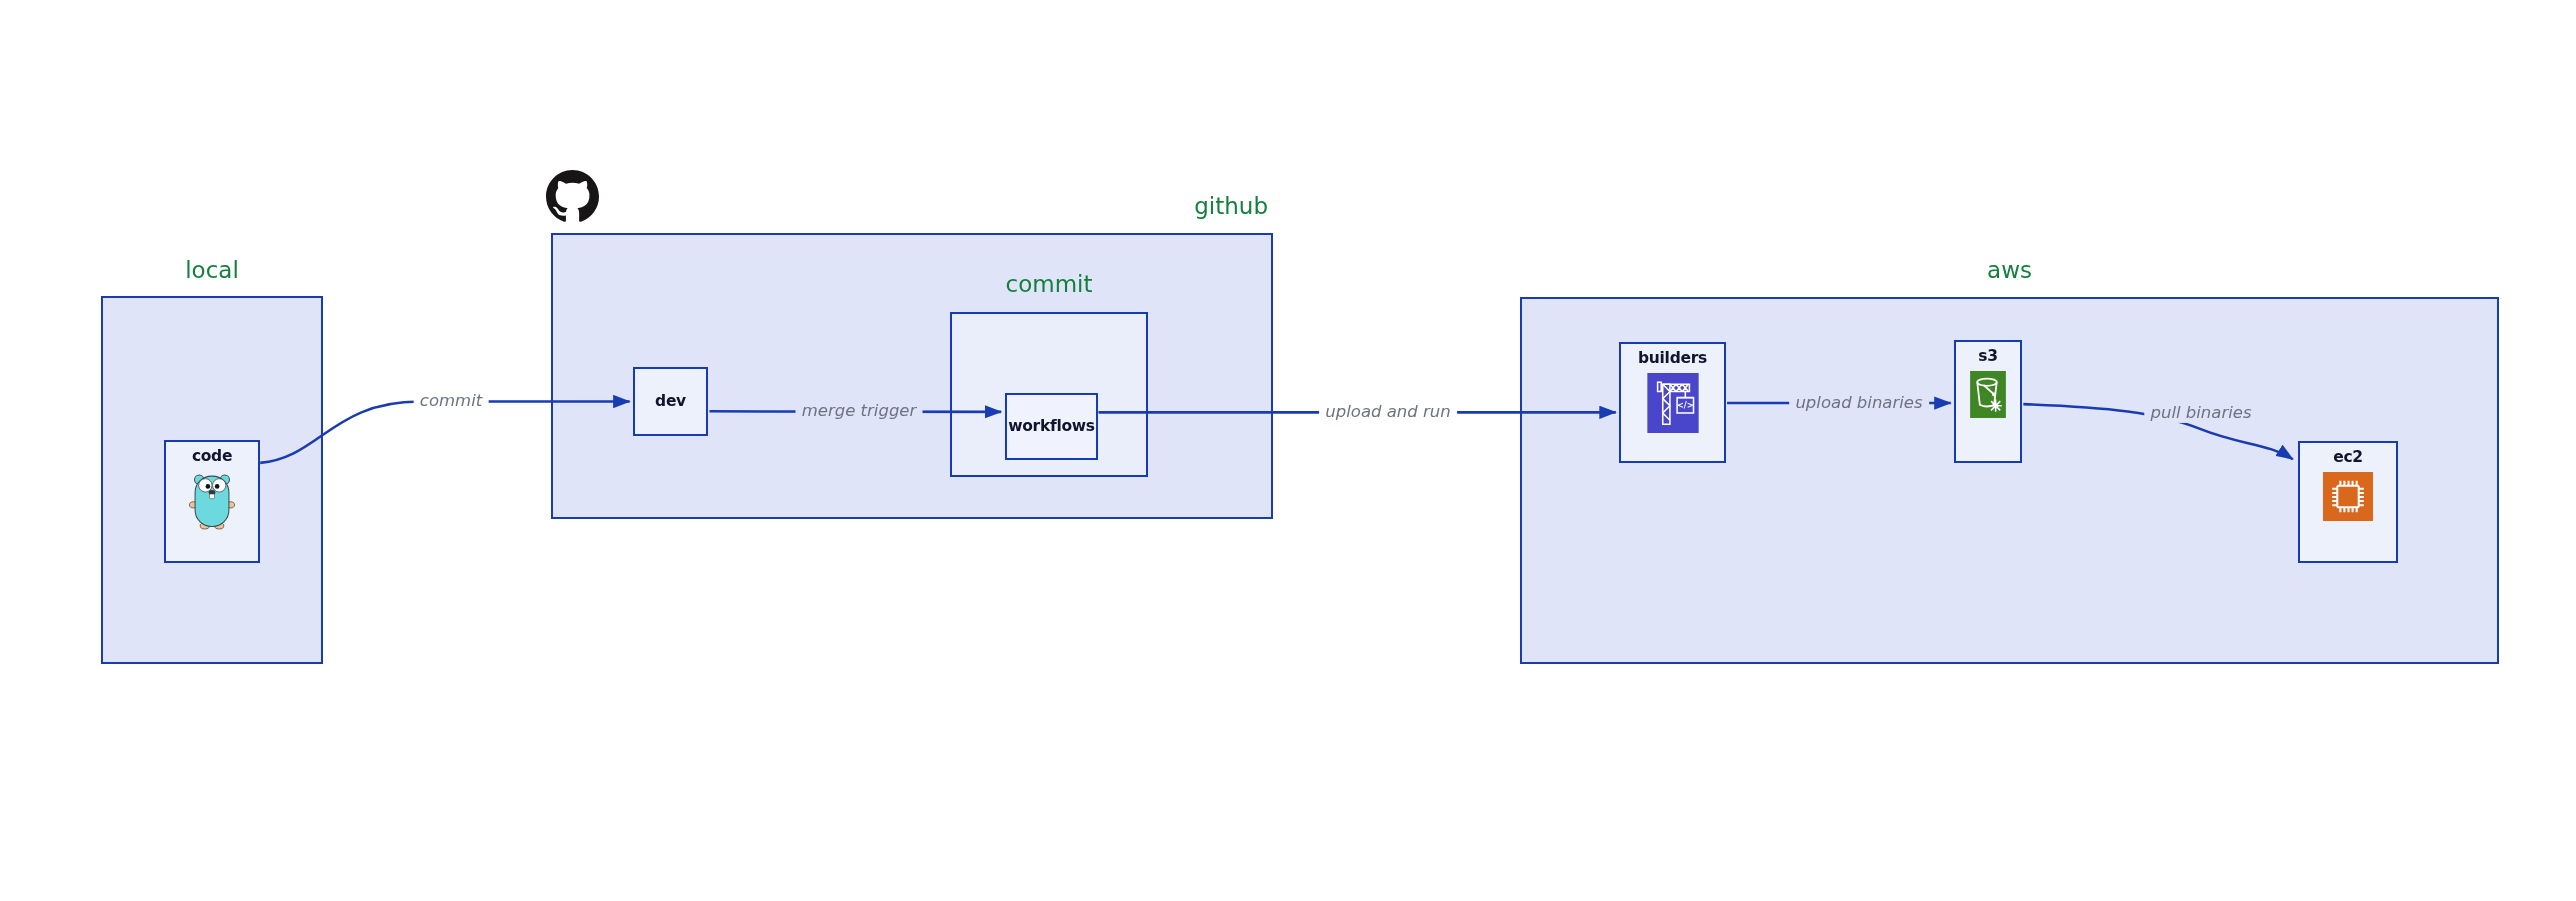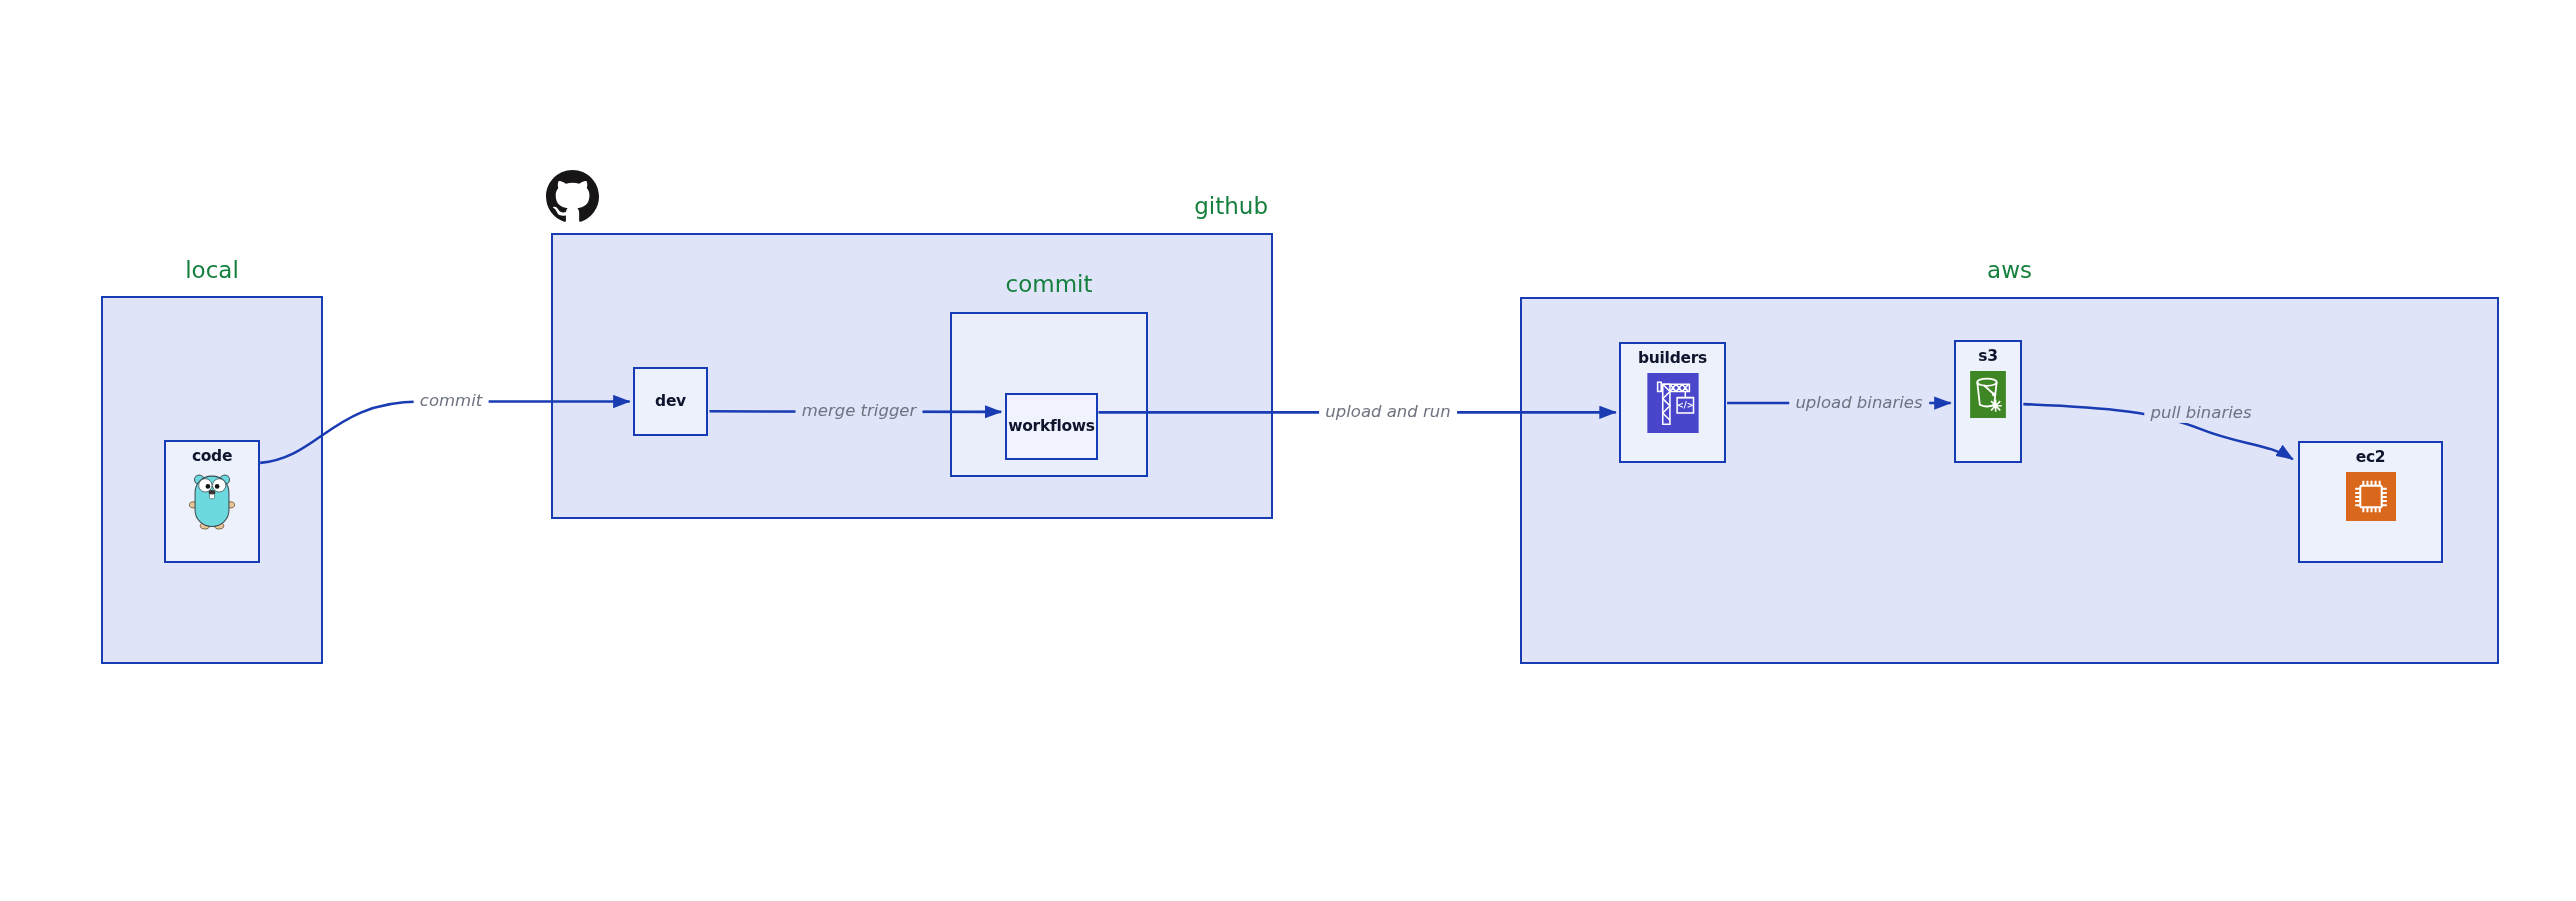--- a/index.html
+++ b/index.html
@@ -22,21 +22,21 @@
 
   
   .node{position:absolute;background:#edf1fc;border:2.6px solid #153cb4;z-index:2;
         display:flex;flex-direction:column;align-items:center;}
   .n-master{left:950px;top:312px;width:198px;height:165px;background:#eaeefb;z-index:2;}
   .n-code{left:164px;top:440px;width:96px;height:123px;padding-top:4.1px;}
   .n-dev{left:633px;top:367px;width:75px;height:69px;justify-content:center;}
   .n-workflows{left:1005px;top:385px;width:93px;height:67px;justify-content:center;background:#f0f3fd;z-index:3;margin-top:8px;}
   .n-builders{left:1619px;top:342px;width:107px;height:121px;padding-top:4.1px;}
   .n-s3{left:1954px;top:340px;width:68px;height:123px;padding-top:4.1px;}
-  .n-ec2{left:2298px;top:441px;width:145px;height:122px;padding-top:4.1px;}
+  .n-ec2{left:2298px;top:441px;width:100px;height:122px;padding-top:4.1px;}
   .nlabel{font-size:15.5px;font-weight:bold;color:#10152e;letter-spacing:-0.3px;line-height:1.3;}
   .node .icon{margin-top:5.2px;}
 
   
   svg.overlay{position:absolute;left:0;top:0;width:2604px;height:902px;z-index:4;pointer-events:none;}
   .edgeline{stroke:#1a3cb3;stroke-width:5;fill:none;}
 
   
   .elabel{position:absolute;transform:translate(-50%,-50%);font-size:16.5px;font-style:italic;
           color:#6e7380;z-index:5;padding:1px 6.2px;white-space:nowrap;line-height:1.1;}

